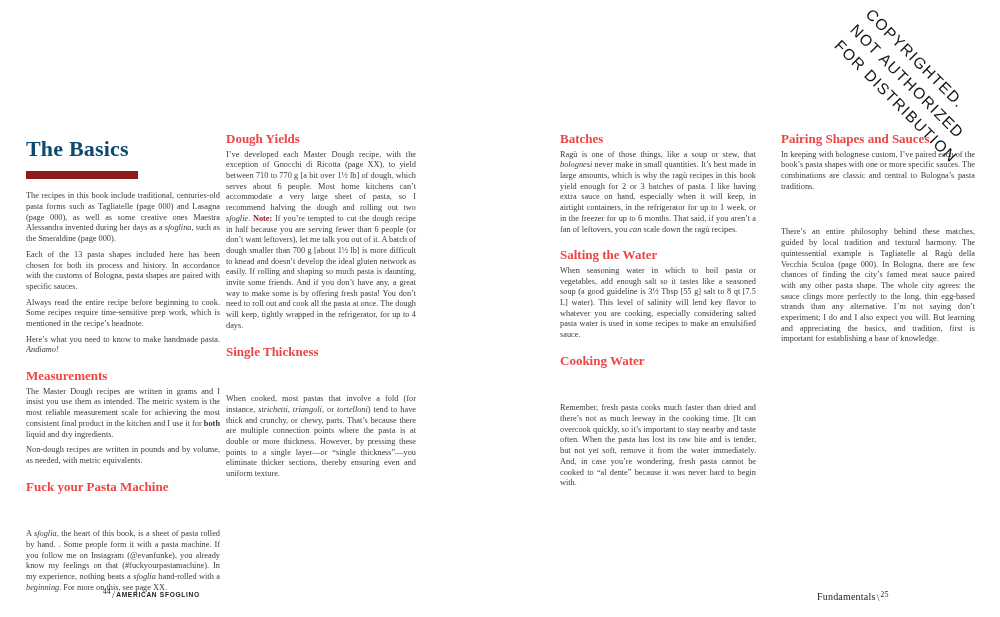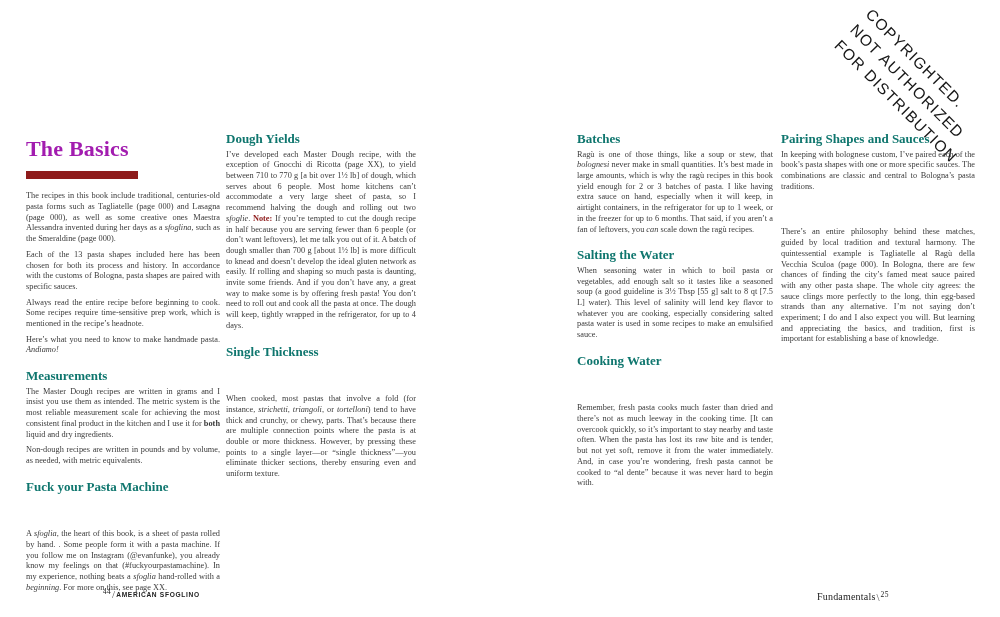--- a/index.html
+++ b/index.html
@@ -22,42 +22,42 @@
     font-size: 15.5px;
     line-height: 22px;
     letter-spacing: 1.2px;
     color: #161616;
     white-space: nowrap;
   }
 
   .col { position: absolute; }
   #col1 { left: 26px;  top: 136px; width: 194px; }
   #col2 { left: 226px; top: 131px; width: 190px; }
-  #col3 { left: 577px; top: 131px; width: 196px; }
+  #col3 { left: 560px; top: 131px; width: 196px; }
   #col4 { left: 781px; top: 131px; width: 194px; }
 
   h1.chapter-title {
     margin: 0;
     font-size: 22px;
     line-height: 1.15;
     font-weight: bold;
-    color: #a21caf;
+    color: #0c4a6e;
     letter-spacing: 0.2px;
   }
   .rule {
     width: 112px; height: 8px;
     background: #8e1b1b;
     margin: 10px 0 12px 0;
   }
   h2.section-heading {
     margin: 12px 0 3px 0;
     font-size: 13px;
     line-height: 1.2;
     font-weight: bold;
-    color: #0f766e;
+    color: #ef4444;
   }
   h2.first { margin-top: 0; }
   p.body-paragraph {
     margin: 0 0 5px 0;
     font-size: 8.3px;
     line-height: 10.7px;
     color: #3a3a3a;
     text-align: justify;
   }
   p.body-paragraph:last-child { margin-bottom: 0; margin-top: 35px; }

